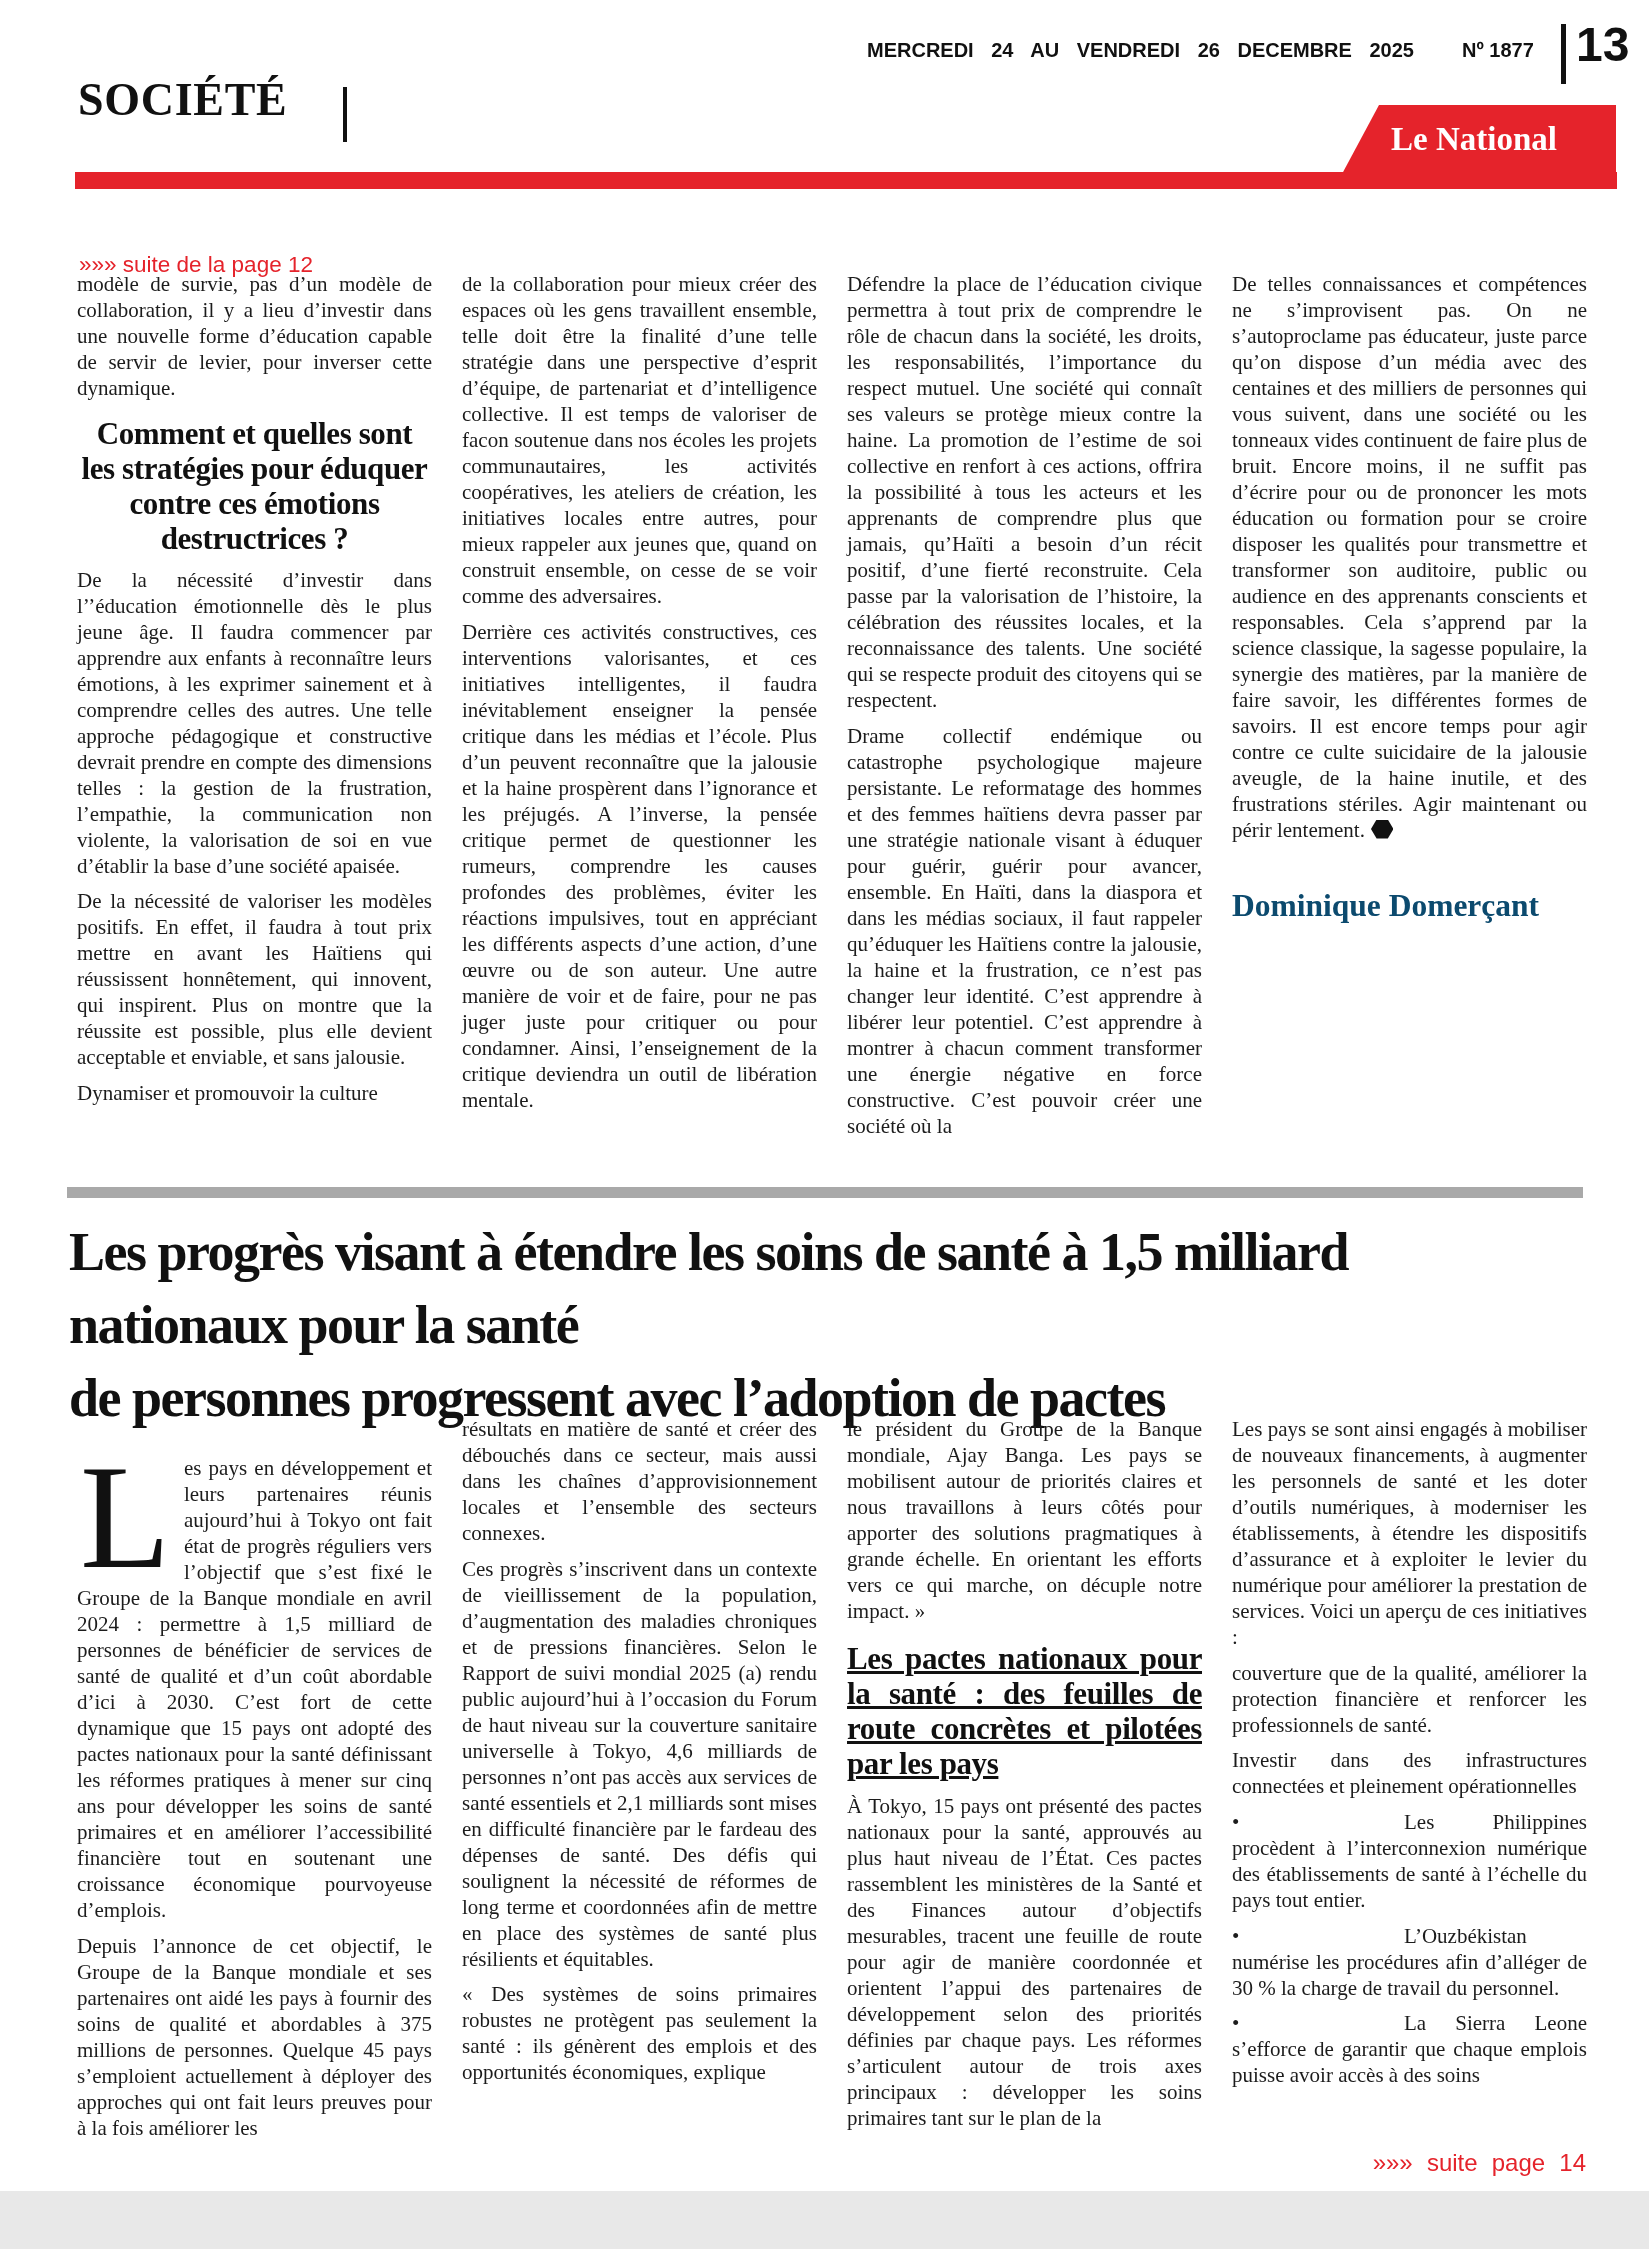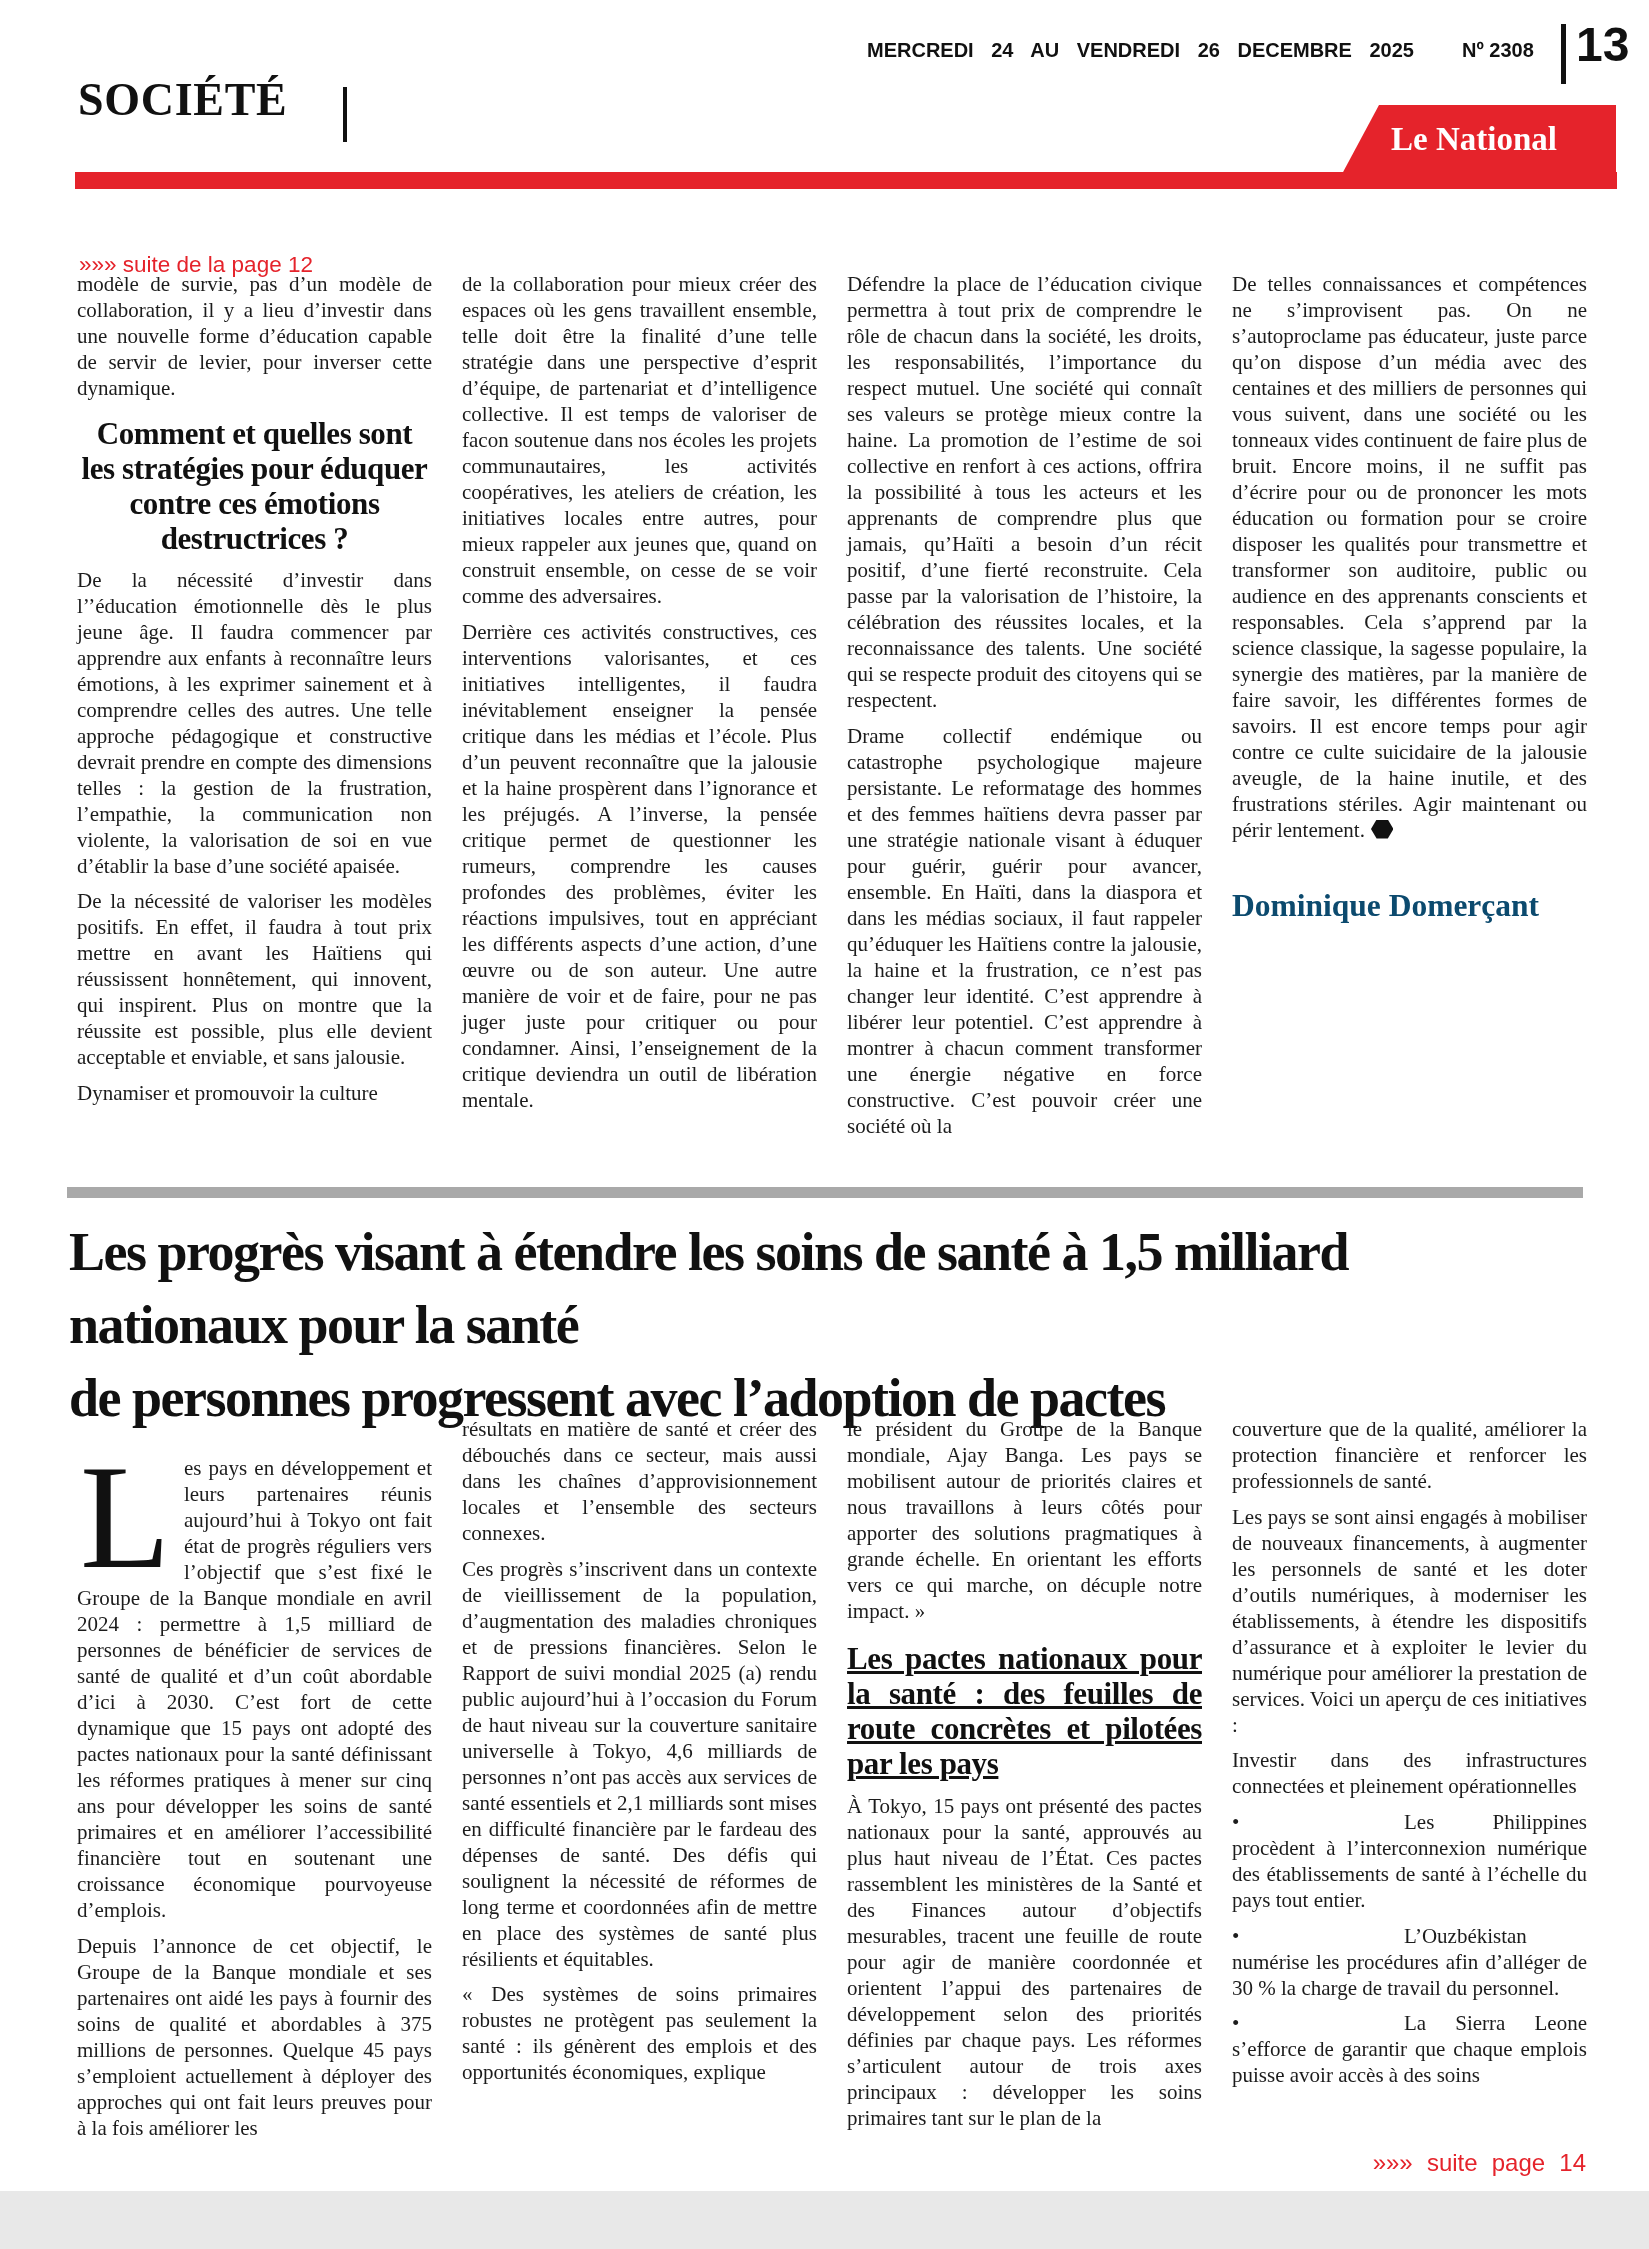--- a/index.html
+++ b/index.html
@@ -54,21 +54,21 @@
   p.bullet-p .b{display:inline-block;width:172px;}
   .cont-bottom{position:absolute;top:2149px;left:1231px;width:355px;text-align:right;
     color:var(--red);font-family:"Liberation Sans",sans-serif;font-size:24px;word-spacing:7.5px;}
 </style>
 </head>
 <body>
 
 <div class="page">
 
   <div class="date-line">MERCREDI 24 AU VENDREDI 26 DECEMBRE 2025</div>
-  <div class="issue-no">Nº 2308</div>
+  <div class="issue-no">Nº 1877</div>
   <div class="pageno-rule"></div>
   <div class="page-number">13</div>
   <div class="section-title">SOCIÉTÉ</div>
   <div class="section-rule"></div>
   <div class="brand-banner">
     <span class="brand-text">Le National</span>
   </div>
   <div class="red-bar"></div>
   <div class="cont-top">»»» suite de la page 12</div>
 
@@ -111,22 +111,22 @@
       <p class="body">résultats en matière de santé et créer des débouchés dans ce secteur, mais aussi dans les chaînes d’approvisionnement locales et l’ensemble des secteurs connexes.</p>
       <p class="body">Ces progrès s’inscrivent dans un contexte de vieillissement de la population, d’augmentation des maladies chroniques et de pressions financières. Selon le Rapport de suivi mondial 2025 (a) rendu public aujourd’hui à l’occasion du Forum de haut niveau sur la couverture sanitaire universelle à Tokyo, 4,6 milliards de personnes n’ont pas accès aux services de santé essentiels et 2,1 milliards sont mises en difficulté financière par le fardeau des dépenses de santé. Des défis qui soulignent la nécessité de réformes de long terme et coordonnées afin de mettre en place des systèmes de santé plus résilients et équitables.</p>
       <p class="body">« Des systèmes de soins primaires robustes ne protègent pas seulement la santé : ils génèrent des emplois et des opportunités économiques, explique</p>
     </div>
     <div class="col">
       <p class="body">le président du Groupe de la Banque mondiale, Ajay Banga. Les pays se mobilisent autour de priorités claires et nous travaillons à leurs côtés pour apporter des solutions pragmatiques à grande échelle. En orientant les efforts vers ce qui marche, on décuple notre impact. »</p>
       <h3 class="sub-head">Les pactes nationaux pour la santé : des feuilles de route concrètes et pilotées par les pays</h3>
       <p class="body">À Tokyo, 15 pays ont présenté des pactes nationaux pour la santé, approuvés au plus haut niveau de l’État. Ces pactes rassemblent les ministères de la Santé et des Finances autour d’objectifs mesurables, tracent une feuille de route pour agir de manière coordonnée et orientent l’appui des partenaires de développement selon des priorités définies par chaque pays. Les réformes s’articulent autour de trois axes principaux : développer les soins primaires tant sur le plan de la</p>
     </div>
     <div class="col">
+      <p class="body">Les pays se sont ainsi engagés à mobiliser de nouveaux financements, à augmenter les personnels de santé et les doter d’outils numériques, à moderniser les établissements, à étendre les dispositifs d’assurance et à exploiter le levier du numérique pour améliorer la prestation de services. Voici un aperçu de ces initiatives :</p>
       <p class="body">couverture que de la qualité, améliorer la protection financière et renforcer les professionnels de santé.</p>
-      <p class="body">Les pays se sont ainsi engagés à mobiliser de nouveaux financements, à augmenter les personnels de santé et les doter d’outils numériques, à moderniser les établissements, à étendre les dispositifs d’assurance et à exploiter le levier du numérique pour améliorer la prestation de services. Voici un aperçu de ces initiatives :</p>
       <p class="body">Investir dans des infrastructures connectées et pleinement opérationnelles</p>
       <p class="body bullet-p"><span class="b">•</span><span>Les Philippines procèdent à l’interconnexion numérique des établissements de santé à l’échelle du pays tout entier.</span></p>
       <p class="body bullet-p"><span class="b">•</span><span>L’Ouzbékistan numérise les procédures afin d’alléger de 30 % la charge de travail du personnel.</span></p>
       <p class="body bullet-p"><span class="b">•</span><span>La Sierra Leone s’efforce de garantir que chaque emplois puisse avoir accès à des soins</span></p>
     </div>
   </div>
 
   <div class="cont-bottom">»»» suite  page   14</div>
 
 </div>

